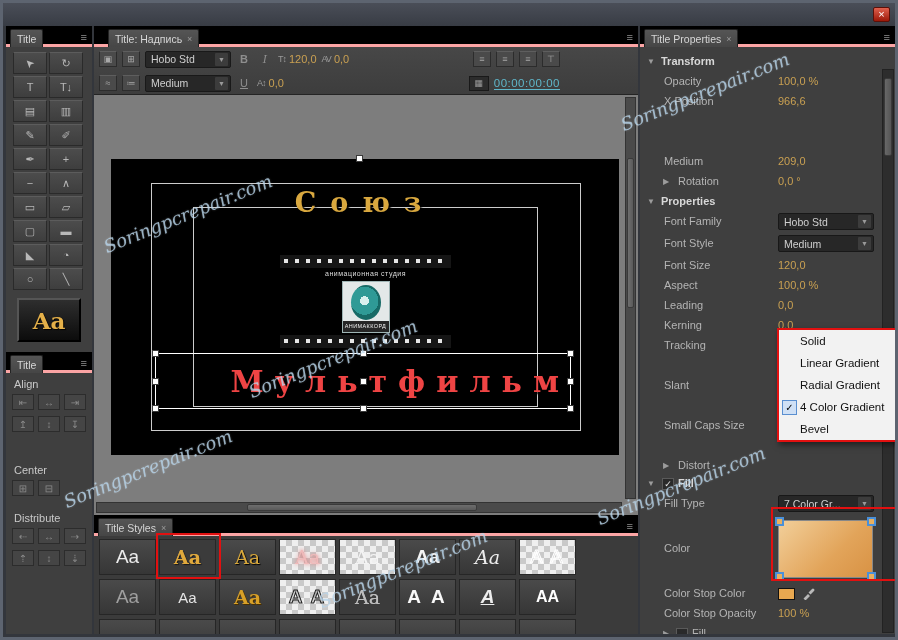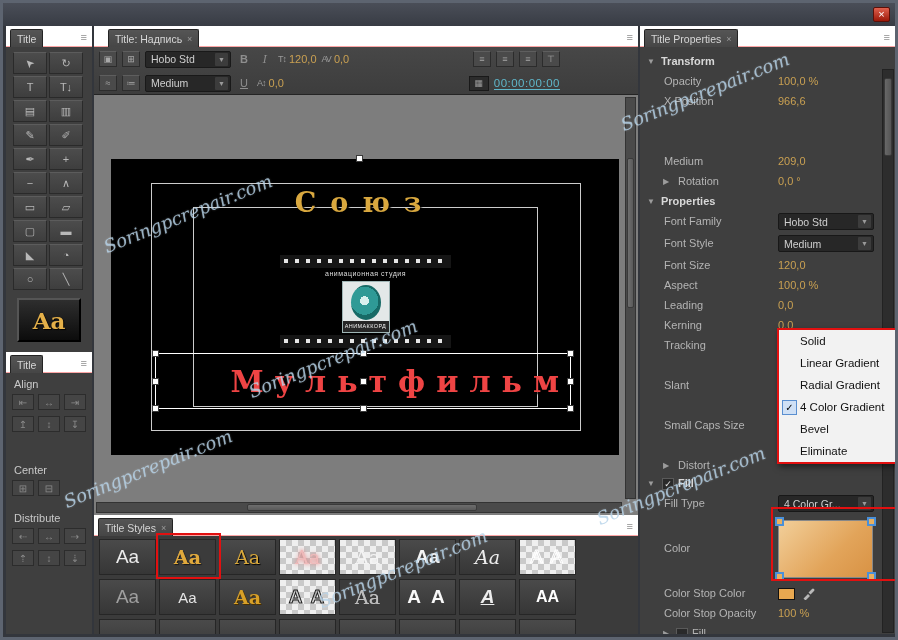--- a/index.html
+++ b/index.html
@@ -9,21 +9,21 @@
 
 
 .titlebar{position:absolute;left:0;top:0;right:0;height:23px;background:linear-gradient(#4a4e58,#383c44)}
 .close-btn{position:absolute;right:5px;top:4px;width:17px;height:15px;background:linear-gradient(#e0604e,#9c1808);border:1px solid #5c1008;color:#fff;font-size:11px;line-height:12px;text-align:center;border-radius:2px;cursor:pointer}
 
 .col{position:absolute;top:23px;bottom:3px;background:#3f3f3f;overflow:hidden}
 #leftcol{left:3px;width:86px}
 #centercol{left:91px;width:544px}
 #rightcol{left:637px;width:255px}
 
-.tabstrip{position:absolute;left:0;right:0;height:21px;background:#ffffff;border-bottom:1px solid #fca5a5}
+.tabstrip{position:absolute;left:0;right:0;height:21px;background:#000000;border-bottom:3px solid #fca5a5}
 .ptab{position:absolute;left:4px;top:3px;height:18px;background:linear-gradient(#555,#464646);border:1px solid #232323;border-bottom:none;color:#d6d6d6;font-size:10.5px;display:flex;align-items:center;gap:5px;padding:0 6px;border-radius:2px 2px 0 0;white-space:nowrap}
 .tabx{color:#9a9a9a;font-size:9px}
 .pmenu{position:absolute;right:5px;top:5px;color:#8f8f8f;font-size:11px;cursor:pointer}
 
 
 .tools-grid{position:absolute;left:7px;top:26px;width:72px;display:grid;grid-template-columns:34px 34px;grid-auto-rows:22px;gap:2px}
 .tool{background:linear-gradient(#4c4c4c,#3e3e3e);border:1px solid #2a2a2a;border-top-color:#5c5c5c;color:#b8b8b8;font-size:11px;display:flex;align-items:center;justify-content:center;cursor:pointer}
 .tg{display:inline-block;line-height:1}
 .rot135{transform:rotate(-135deg)}
 .style-preview{position:absolute;left:11px;top:272px;width:64px;height:44px;background:linear-gradient(#2e2e2e,#0c0c0c);border:2px outset #555;display:flex;align-items:center;justify-content:center;font-family:"DejaVu Serif",serif;font-weight:bold;font-size:23px;background-clip:border-box;color:#e4b049;text-shadow:1px 1px 1px #000;cursor:pointer}
@@ -491,21 +491,21 @@
       </div>
 
       <div class="prow" style="top:427px">
         <span class="tri">▼</span>
         <span class="cb">✓</span>
         <span class="phead" style="left:38px">Fill</span>
       </div>
       <div class="prow" style="top:447px">
         <span class="lbl">Fill Type</span>
         <div class="dd">
-          <span>4 Color Gr...</span>
+          <span>7 Color Gr...</span>
           <span class="dda">▼</span>
         </div>
       </div>
       <div class="prow" style="top:471px;height:62px">
         <span class="lbl" style="top:24px">Color</span>
         <div class="grad-swatch">
           <div class="stop" style="left:-4px;top:-4px"></div>
           <div class="stop" style="right:-4px;top:-4px"></div>
           <div class="stop" style="left:-4px;bottom:-4px"></div>
           <div class="stop" style="right:-4px;bottom:-4px"></div>
@@ -557,21 +557,17 @@
         <span>Radial Gradient</span>
       </div>
     <div class="mi">
         <span class="chk on">✓</span>
         <span>4 Color Gradient</span>
       </div>
     <div class="mi">
         <span class="chk"></span>
         <span>Bevel</span>
       </div>
-    <div class="mi">
-        <span class="chk"></span>
-        <span>Eliminate</span>
-      </div>
   </div>
 
   <div class="hlbox" style="left:768px;top:504px;width:126px;height:74px"></div>
 
 </div>
 
 </body></html>

